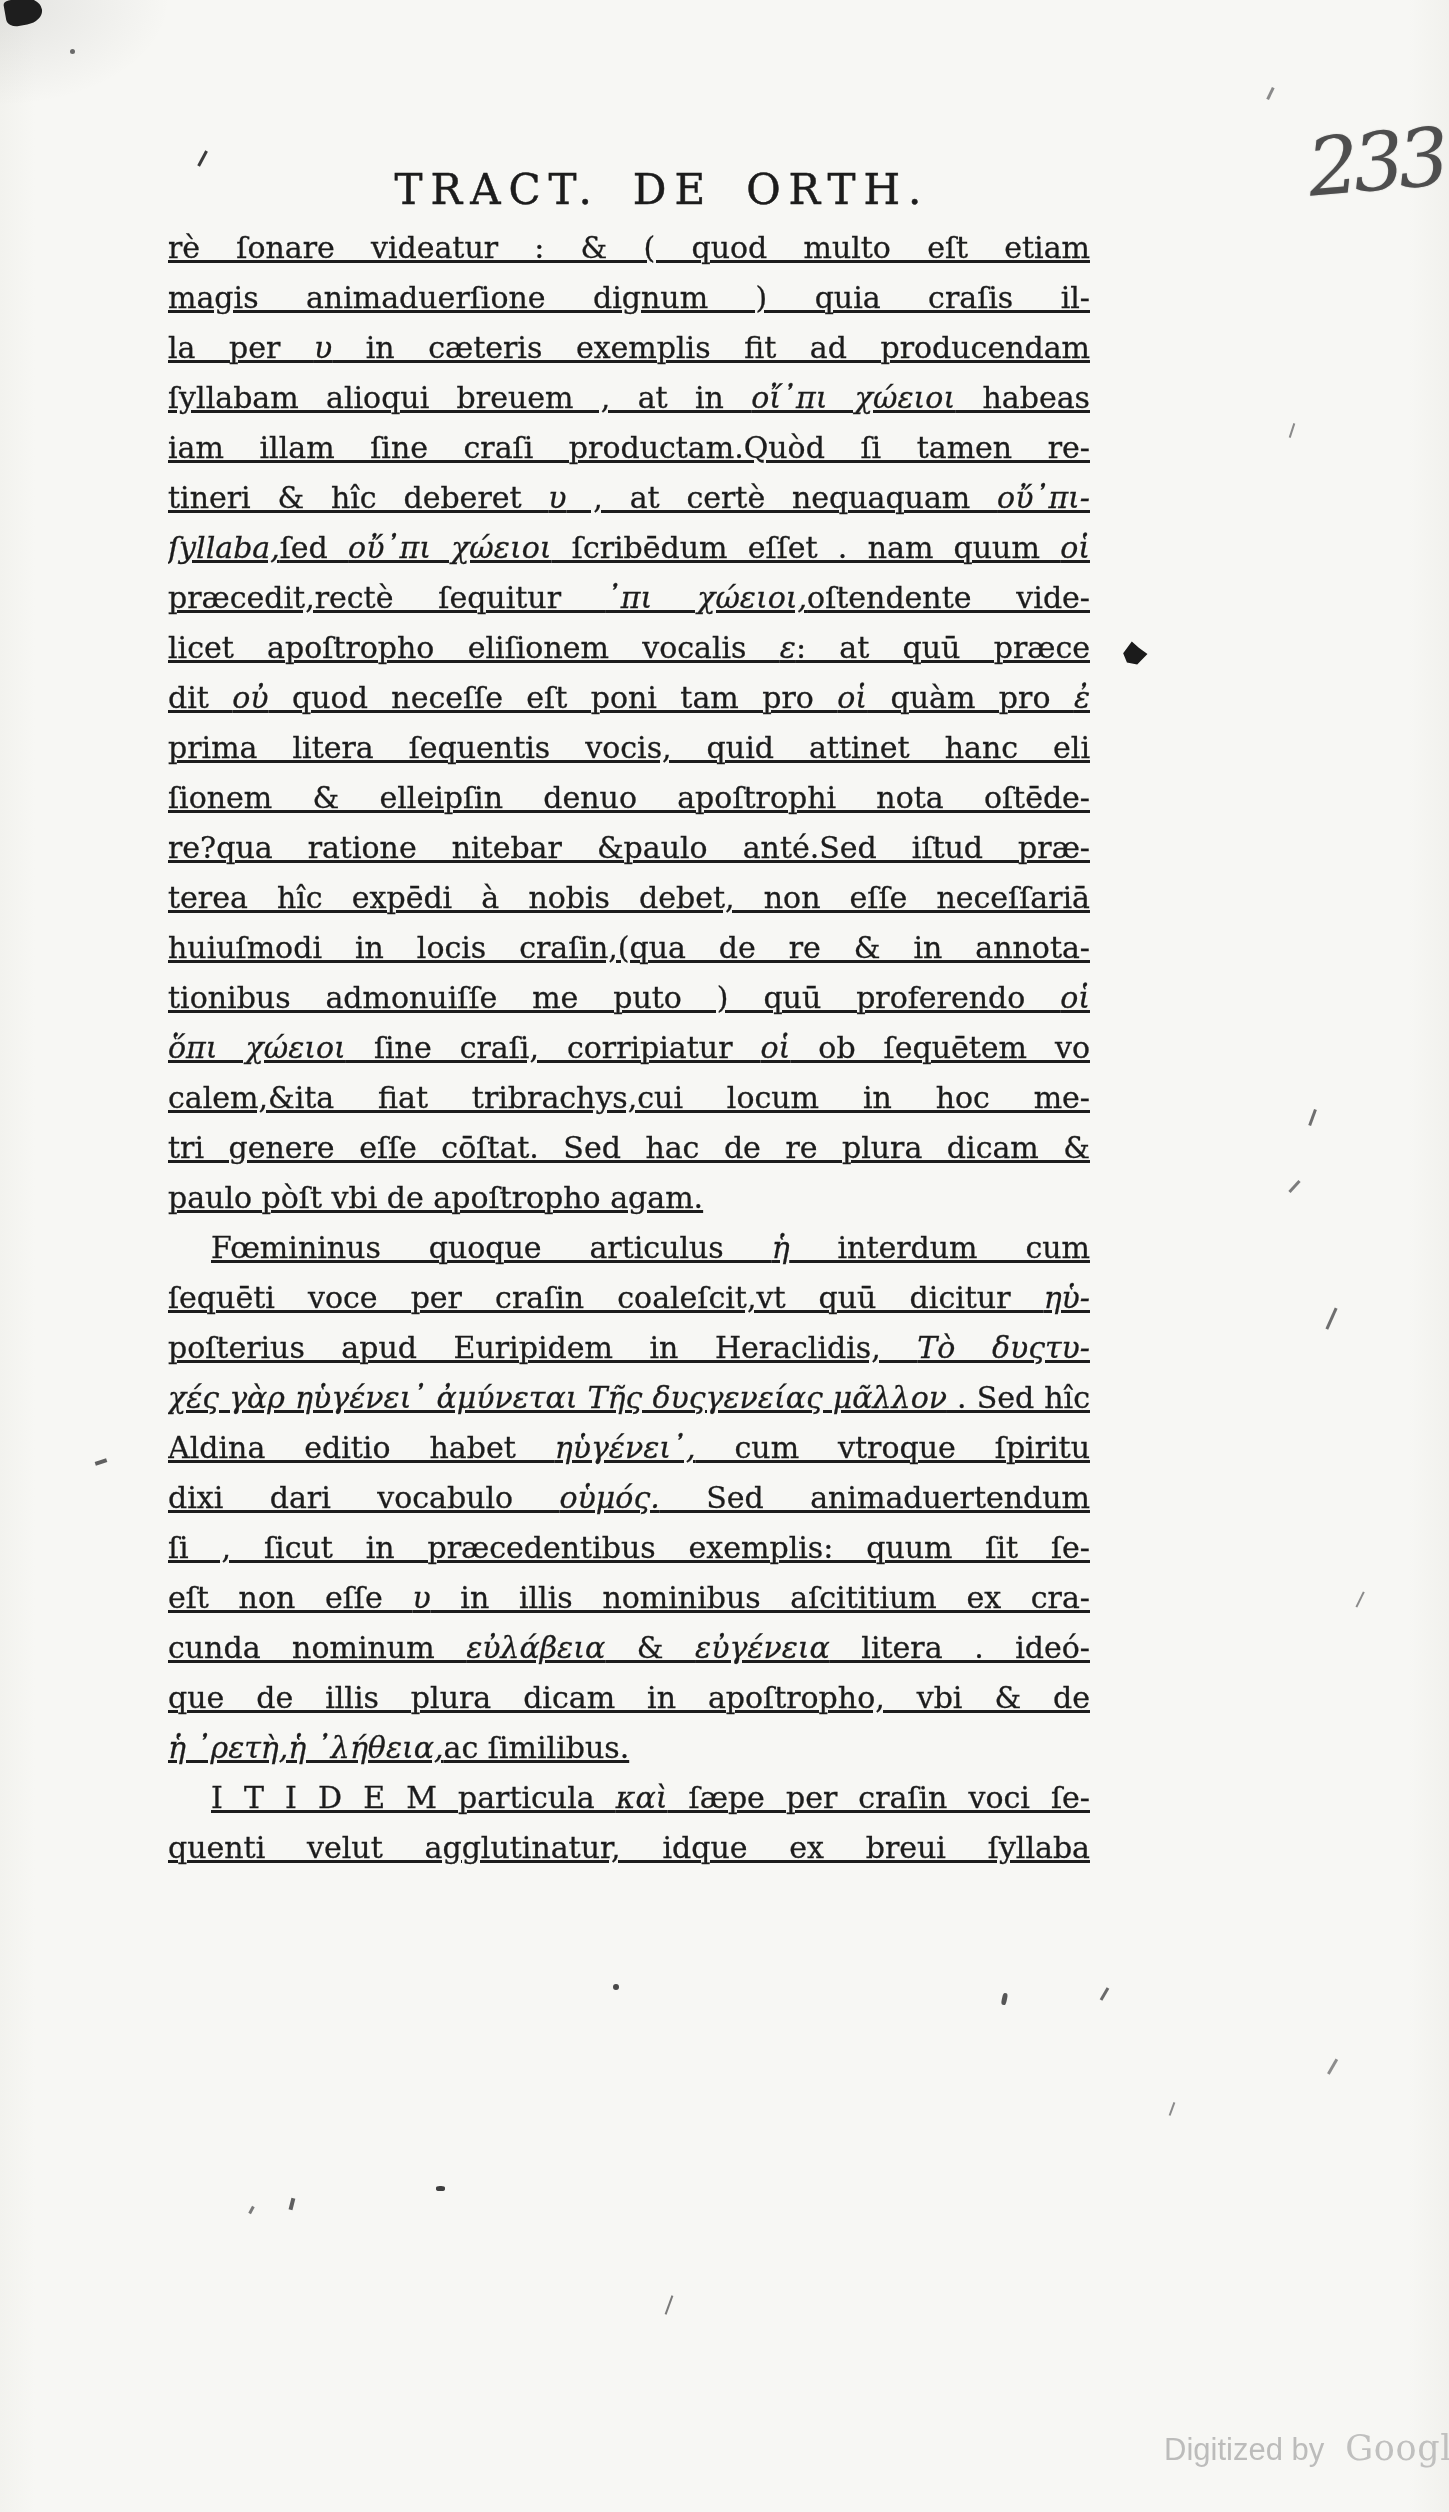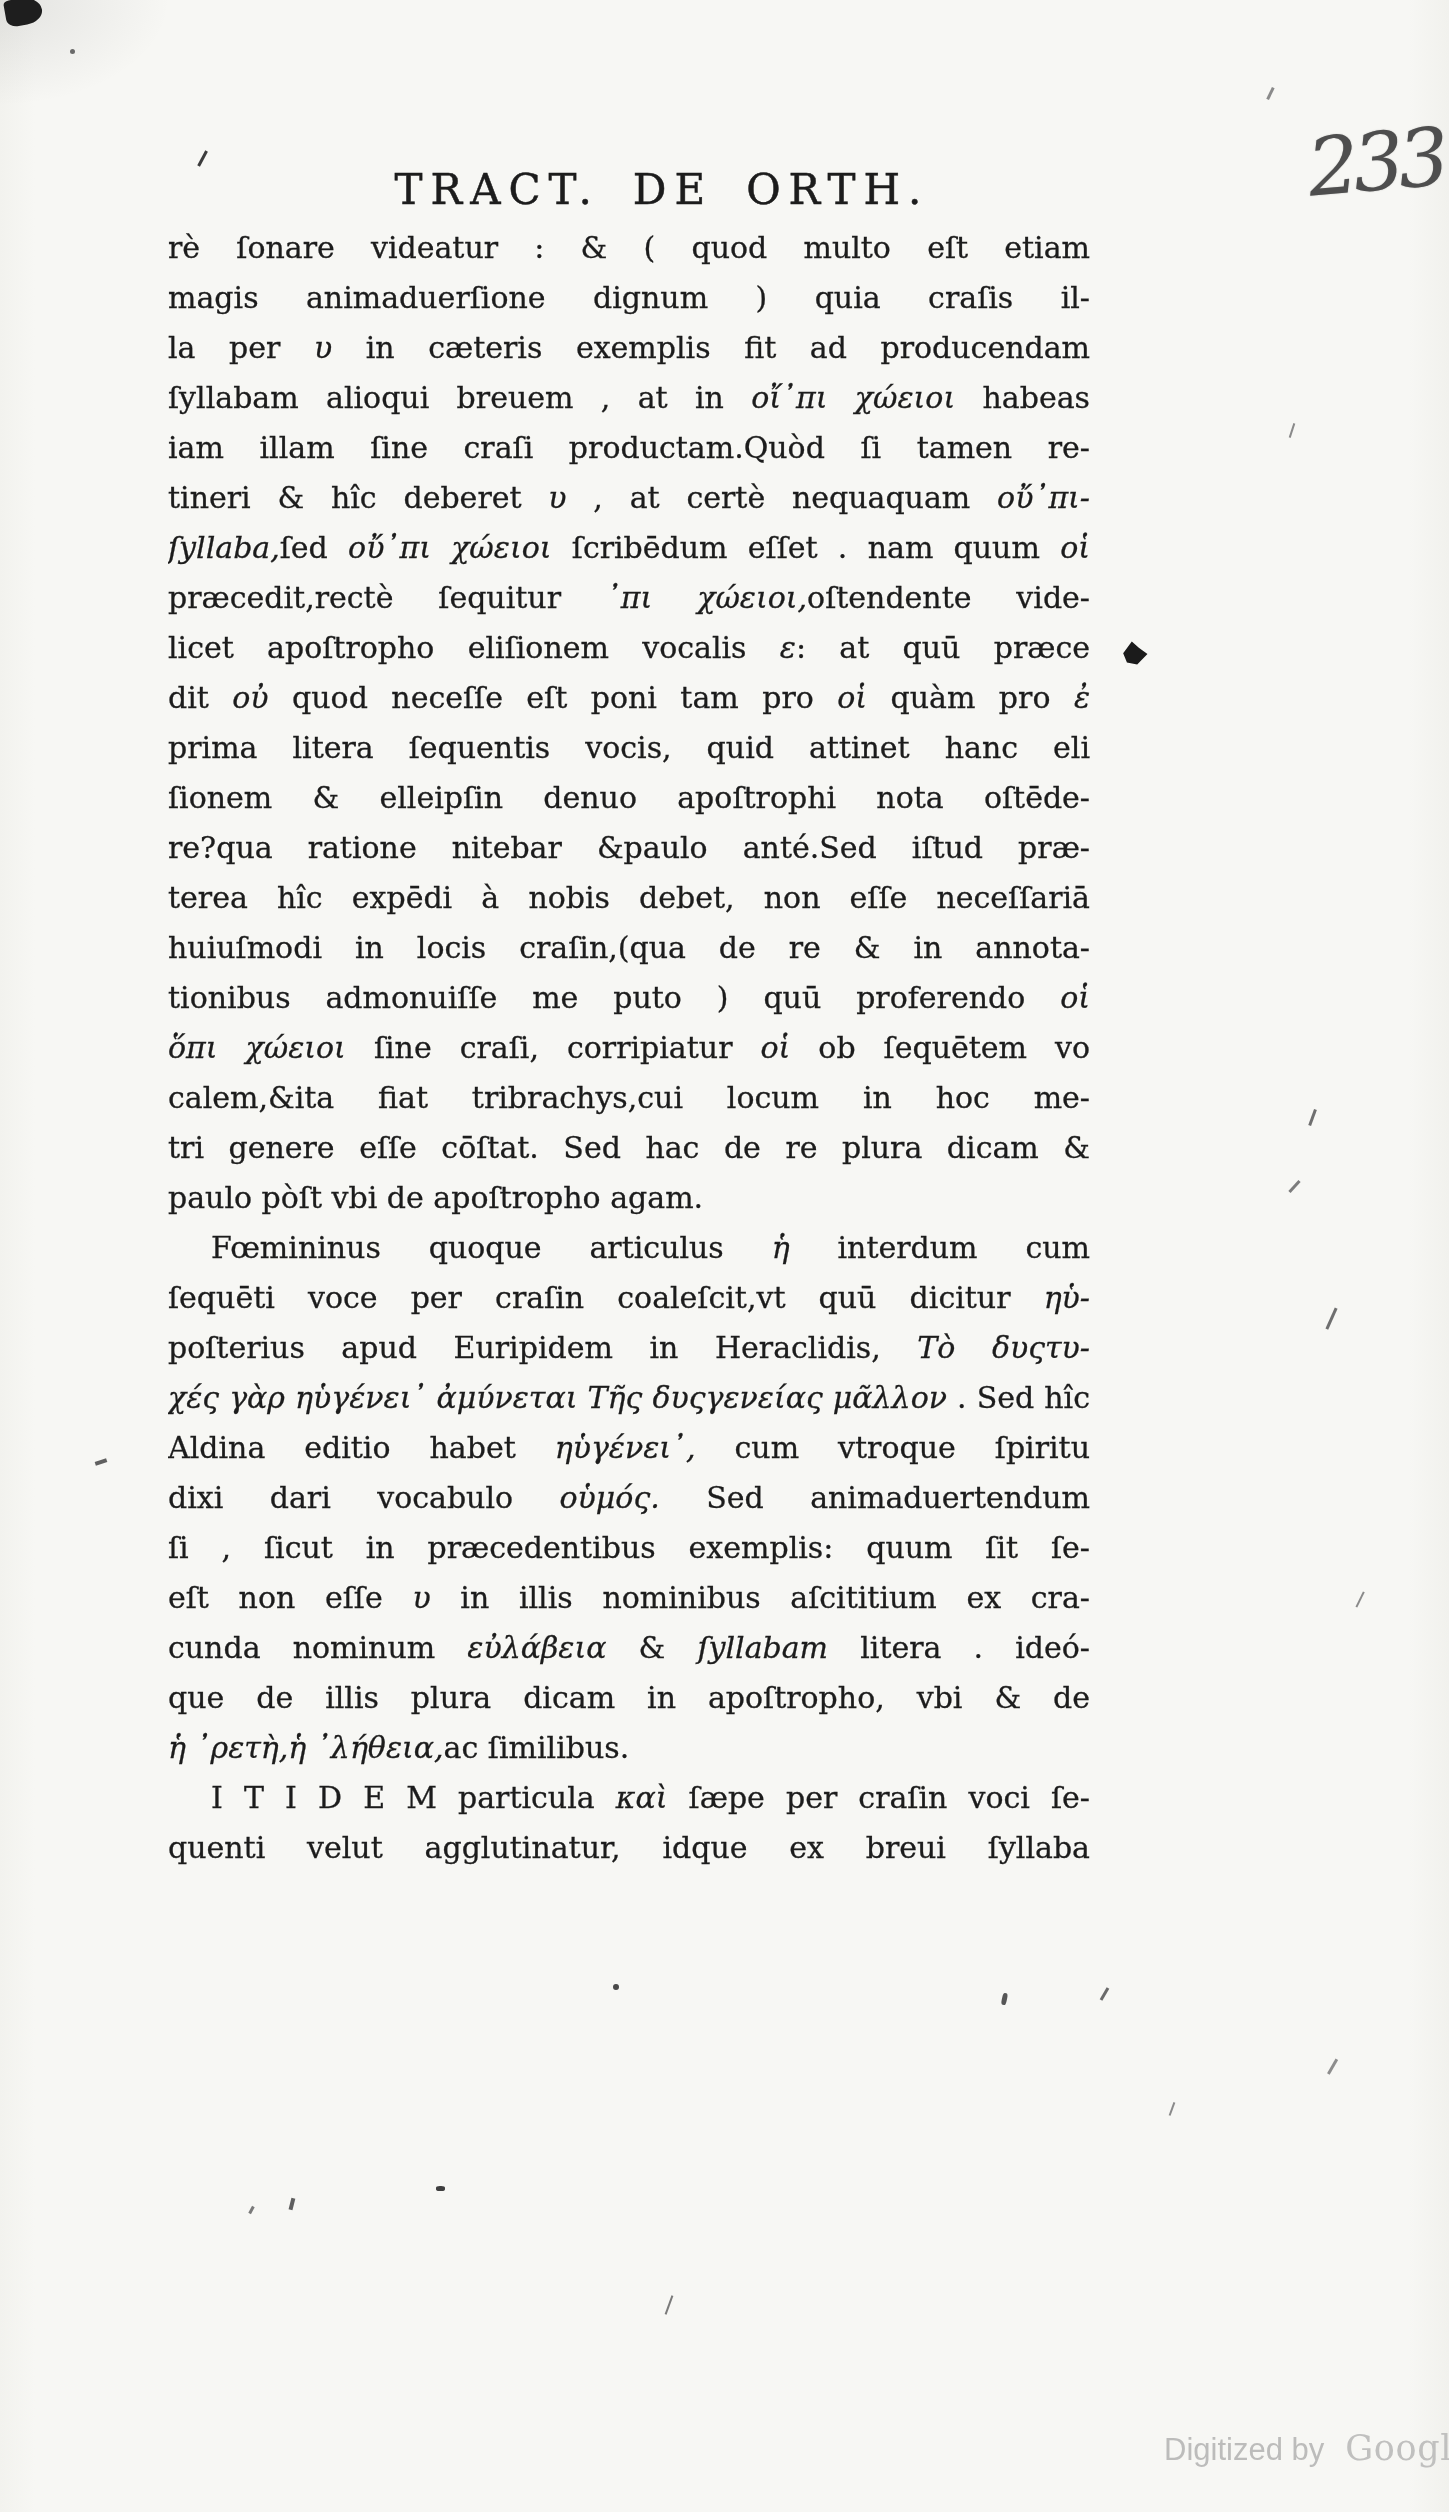--- a/index.html
+++ b/index.html
@@ -25,21 +25,21 @@
     position: absolute; left: 1308px; top: 123px;
     font-size: 80px; line-height: 1; font-style: italic;
     letter-spacing: -5.8px; color: #4e4e4e;
     transform: rotate(-5deg);
     text-shadow: 0 0 1.2px rgba(78,78,78,0.45);
   }
   .textblock { position: absolute; left: 168px; top: 223px; width: 922px; }
   .ln {
     font-size: 30px; line-height: 50px; height: 50px; overflow: hidden;
     color: #1c1c1c; -webkit-text-stroke: 0.3px #1c1c1c;
-    text-align: justify; text-align-last: justify;
+    text-align: justify; text-align-last: justify; text-decoration: underline;
   }
   .ln.short { text-align-last: left; }
   .ln.indent { padding-left: 43px; }
   .gk { font-style: italic; }
   .watermark {
     position: absolute; left: 1164px; top: 2428px; white-space: nowrap;
     display: flex; align-items: baseline;
   }
   .wm-prefix { font-family: "Liberation Sans", "DejaVu Sans", sans-serif; font-size: 31px; color: #bcbcbb; }
   .wm-brand  { font-family: "DejaVu Serif", serif; font-size: 35px; color: #c0c0bf; margin-left: 21px; letter-spacing: 0.6px; }
@@ -77,21 +77,21 @@
       <div class="ln"><span>tri genere eſſe cōſtat. Sed hac de re plura dicam &amp;</span></div>
       <div class="ln short"><span>paulo pòſt vbi de apoſtropho agam.</span></div>
       <div class="ln indent"><span>Fœmininus quoque articulus </span><span class="gk">ἡ</span><span> interdum cum</span></div>
       <div class="ln"><span>ſequēti voce per craſin coaleſcit,vt quū dicitur </span><span class="gk">ηὑ-</span></div>
       <div class="ln"><span>poſterius apud Euripidem in Heraclidis, </span><span class="gk">Τὸ δυςτυ-</span></div>
       <div class="ln"><span class="gk">χές γὰρ ηὑγένει᾽ ἀμύνεται Τῆς δυςγενείας μᾶλλον</span><span> . Sed hîc</span></div>
       <div class="ln"><span>Aldina editio habet </span><span class="gk">ηὑγένει᾽,</span><span> cum vtroque ſpiritu</span></div>
       <div class="ln"><span>dixi dari vocabulo </span><span class="gk">οὑμός.</span><span> Sed animaduertendum</span></div>
       <div class="ln"><span>ſi , ſicut in præcedentibus exemplis: quum ſit ſe-</span></div>
       <div class="ln"><span>eſt non eſſe </span><span class="gk">υ</span><span> in illis nominibus aſcititium ex cra-</span></div>
-      <div class="ln"><span>cunda nominum </span><span class="gk">εὐλάβεια</span><span> &amp; </span><span class="gk">ſyllabam</span><span> litera . ideó-</span></div>
+      <div class="ln"><span>cunda nominum </span><span class="gk">εὐλάβεια</span><span> &amp; </span><span class="gk">εὐγένεια</span><span> litera . ideó-</span></div>
       <div class="ln"><span>que de illis plura dicam in apoſtropho, vbi &amp; de</span></div>
       <div class="ln short"><span class="gk">ἡ ᾽ρετὴ,ἡ ᾽λήθεια,</span><span>ac ſimilibus.</span></div>
       <div class="ln indent"><span>I T I D E M particula </span><span class="gk">καὶ</span><span> ſæpe per craſin voci ſe-</span></div>
       <div class="ln"><span>quenti velut agglutinatur, idque ex breui ſyllaba</span></div>
     </div>
 
   <div class="speck" style="left:4.6px;top:-2.3px;width:37px;height:27px;background:#1e1e1e;border-radius:20% 70% 60% 40%;transform:rotate(-10deg);"></div>
   <div class="speck round" style="left:70px;top:49px;width:5.2px;height:5.2px;background:#6a6a6a;"></div>
   <div class="speck" style="left:201px;top:150px;width:2.9px;height:17.4px;background:#3c3c3c;transform:rotate(28deg);"></div>
   <div class="speck" style="left:1269px;top:87px;width:2.9px;height:12.8px;background:#8a8a8a;transform:rotate(26deg);"></div>

